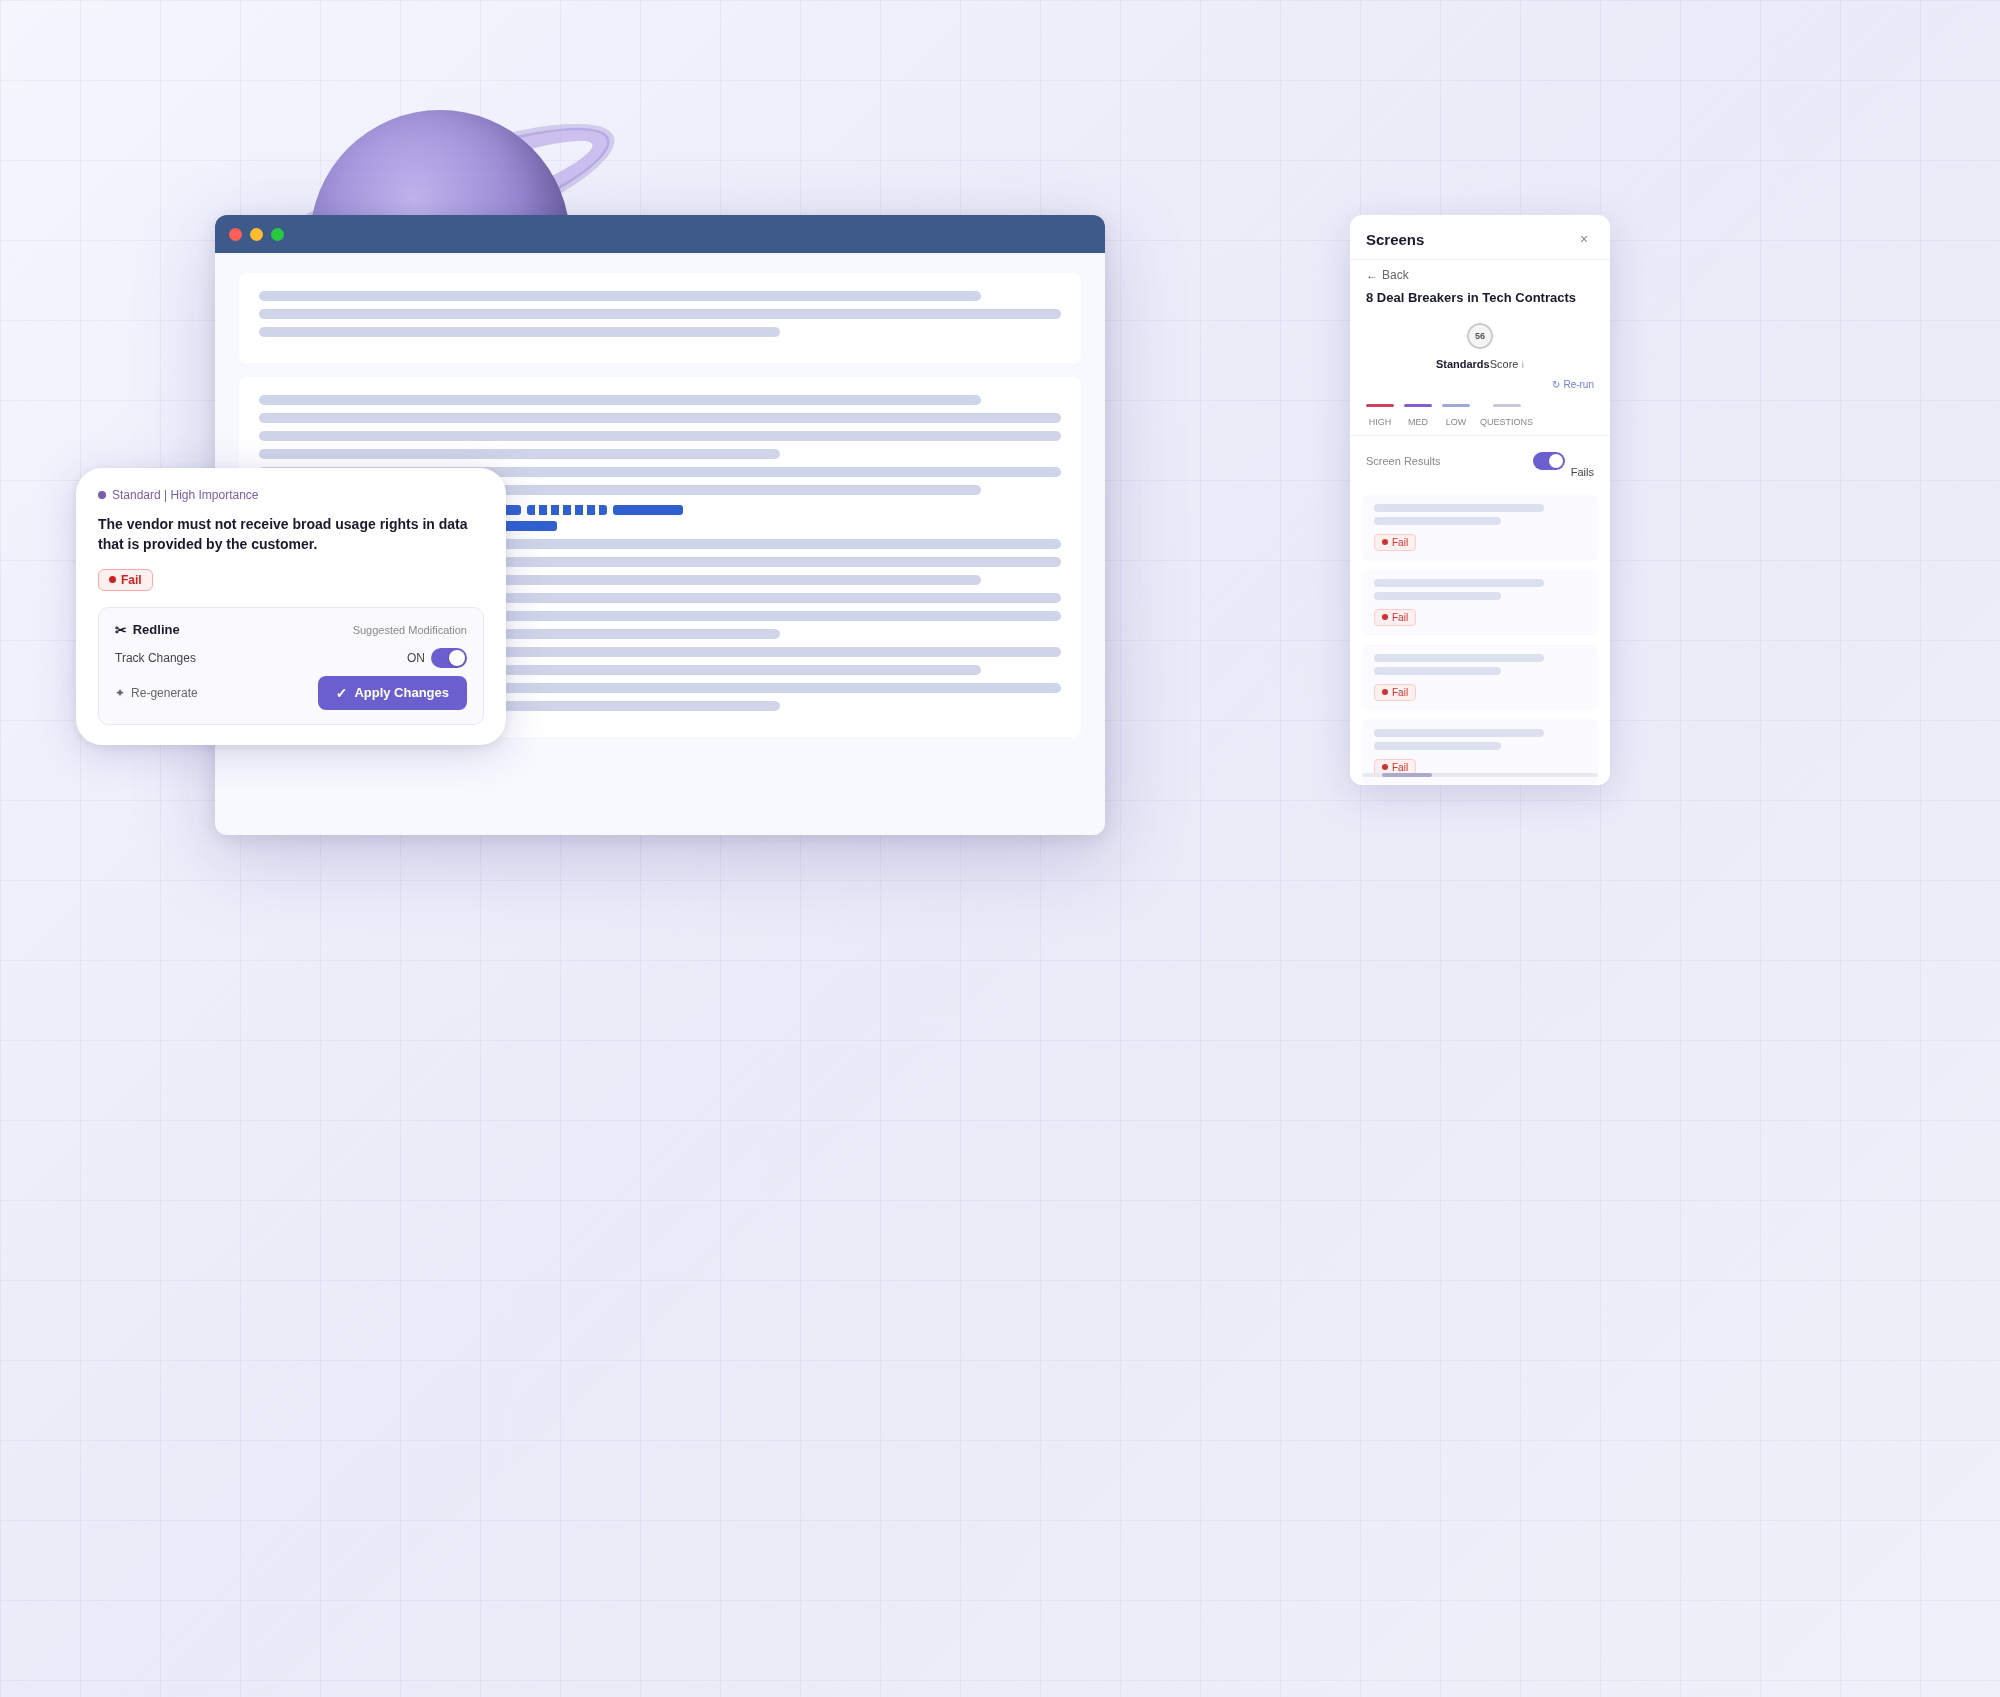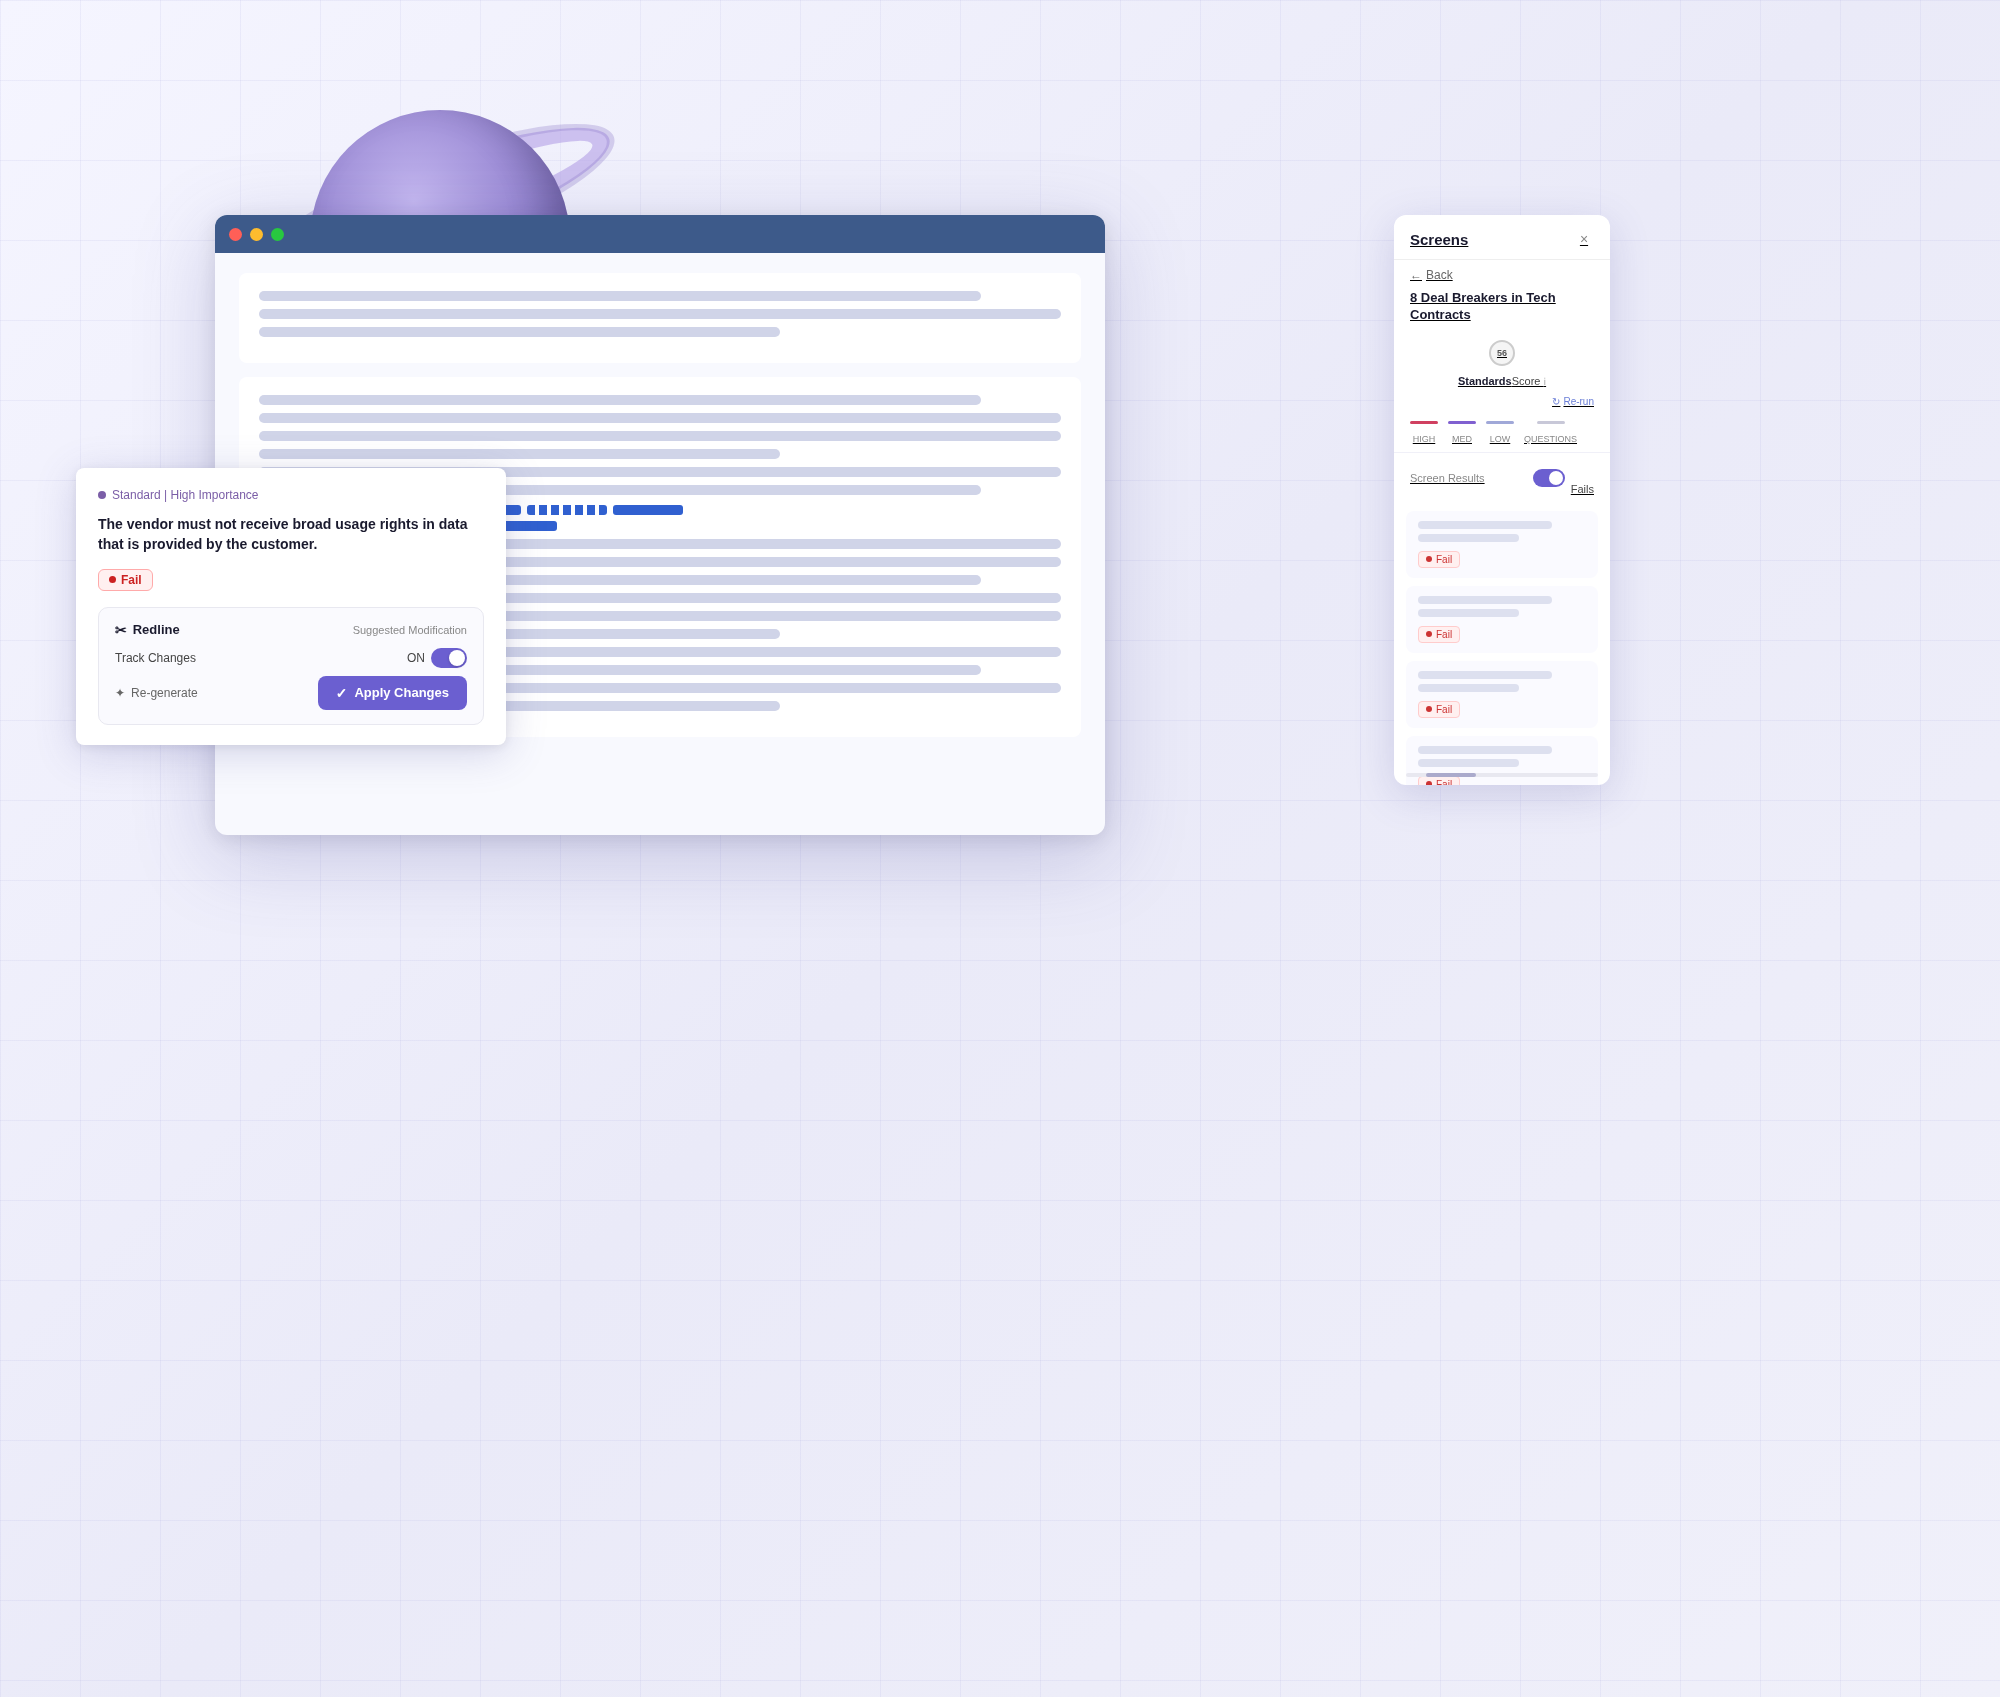--- a/index.html
+++ b/index.html
@@ -139,27 +139,26 @@
     .line-blue { background: #3060d0; }
     .line-dashed-blue {
       background: repeating-linear-gradient(90deg, #3060d0 0, #3060d0 8px, transparent 8px, transparent 12px);
     }
 
     
     .screens-panel {
       position: absolute;
       top: 215px;
       right: 390px;
-      width: 216px;
+      width: 260px;
       height: 570px;
       background: white;
       border-radius: 12px;
       box-shadow: 0 10px 40px rgba(80,80,160,0.2);
       overflow: hidden;
-      text-decoration: underline;
     }
     .screens-header {
       display: flex;
       justify-content: space-between;
       align-items: center;
       padding: 14px 16px 10px;
       border-bottom: 1px solid #eee;
     }
     .screens-title {
       font-size: 15px;
@@ -334,21 +333,21 @@
       margin-left: 20px;
     }
 
     
     .standard-card {
       position: absolute;
       top: 468px;
       left: 76px;
       width: 430px;
       background: white;
-      border-radius: 8px;
+      border-radius: 26px;
       box-shadow: 0 8px 40px rgba(80,80,160,0.22), 0 2px 10px rgba(0,0,0,0.08);
       padding: 20px 22px;
       z-index: 10;
     }
     .standard-tag {
       display: flex;
       align-items: center;
       gap: 6px;
       margin-bottom: 12px;
     }

